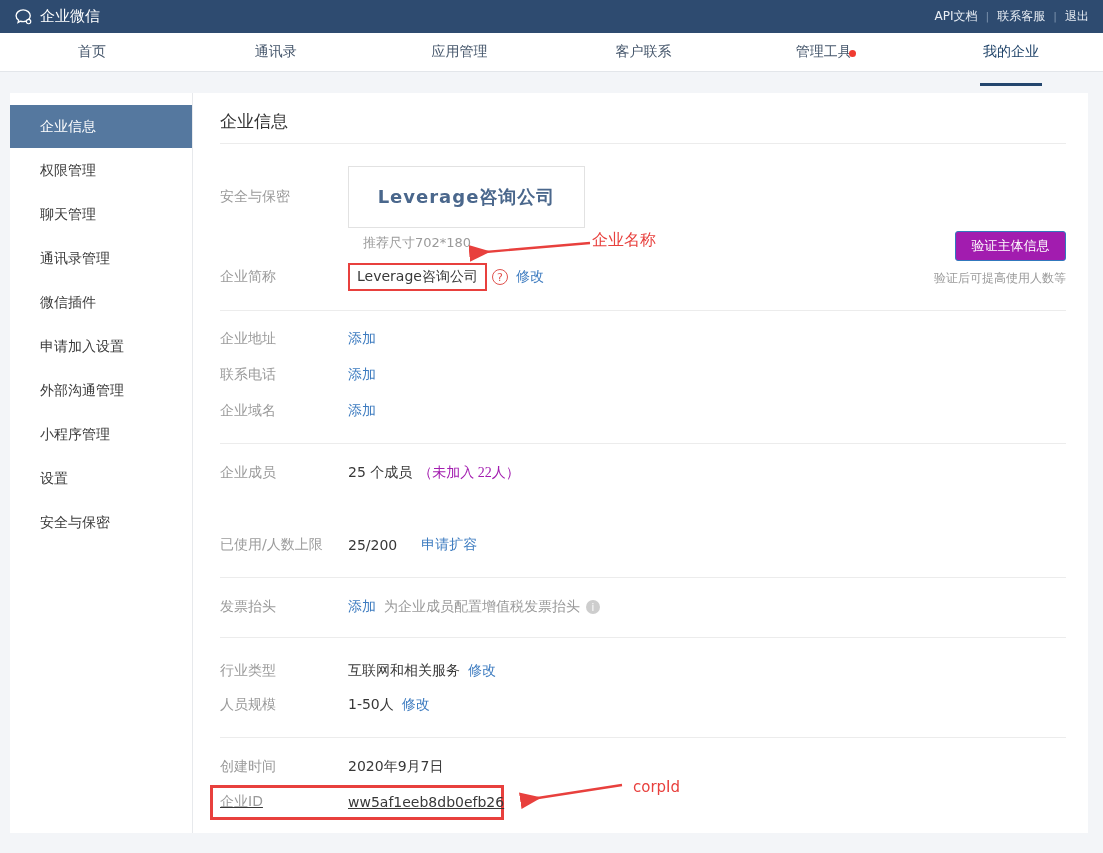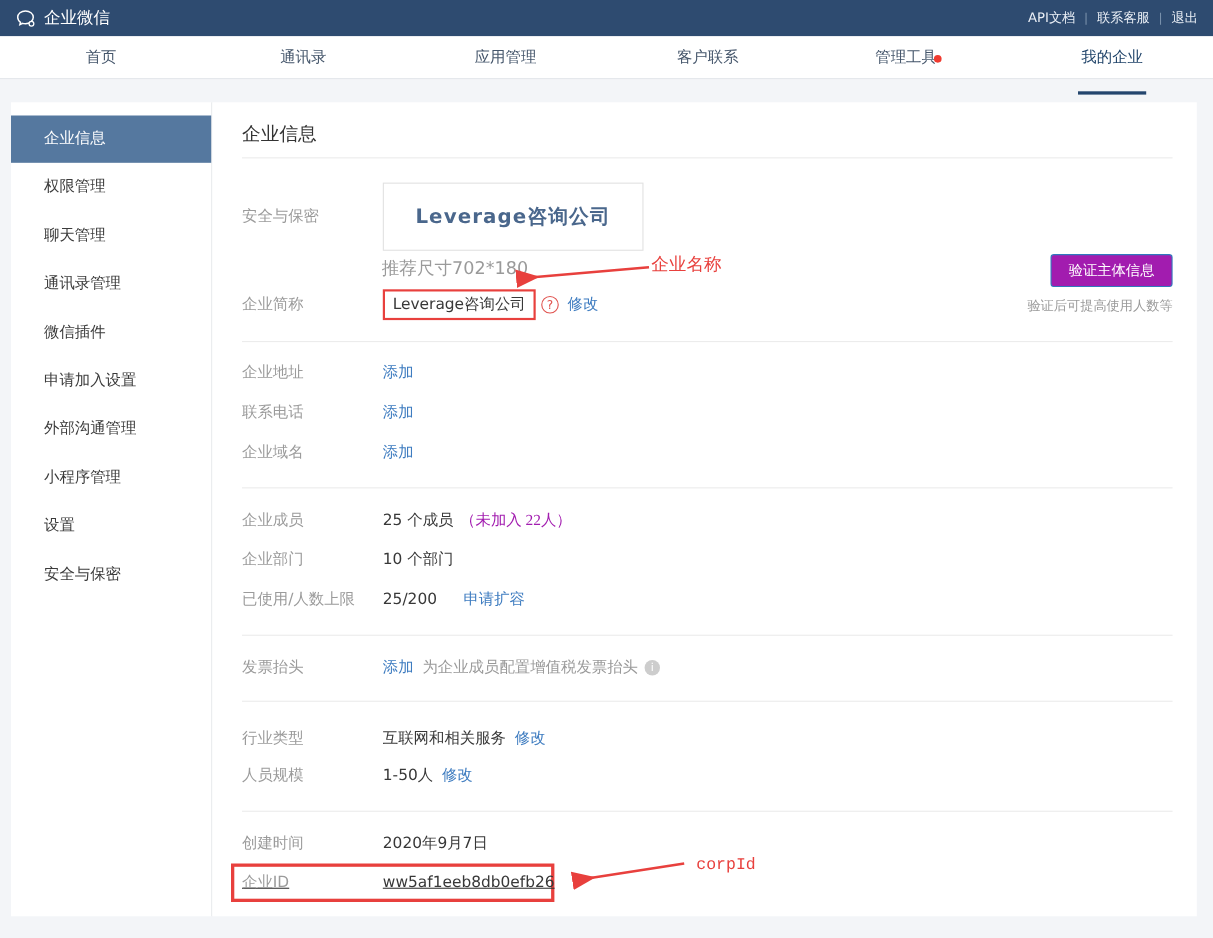--- a/index.html
+++ b/index.html
@@ -44,42 +44,42 @@
   .lbl { width:128px; flex-shrink:0; color:#9b9b9b; }
   .link { color:#3e7cc0; cursor:pointer; }
   .hint { color:#9a9a9a; }
   .warn { color:#a21caf; margin-left:6px;font-family:Liberation Serif, serif; }
 
   .logo-label { position:absolute; left:27px; top:95px; font-size:14px; color:#9b9b9b; }
   .logo-box { position:absolute; left:155px; top:73px; width:237px; height:62px;
               border:1px solid #e2e2e2; display:flex; align-items:center; justify-content:center;
               cursor:pointer; }
   .logo-text { font-size:18px; font-weight:bold; color:#4a678c; letter-spacing:1px; }
-  .logo-hint { position:absolute; left:154px; top:141px; font-size:16px; color:#9a9a9a; }
+  .logo-hint { position:absolute; left:170px; top:141px; font-size:13px; color:#9a9a9a; }
 
   .verify-btn { position:absolute; left:762px; top:138px; width:111px; height:30px;
                 background:#a21caf; border:1px solid #3178bd; border-radius:3px; color:#fff;
                 font-size:13px; display:flex; align-items:center; justify-content:center;
                 cursor:pointer; }
   .verify-hint { position:absolute; right:22px; top:177px; font-size:12px; color:#9a9a9a; }
 
   .shortname-row { position:absolute; left:27px; top:169px; height:30px; display:flex;
                    align-items:center; font-size:14px; color:#383838; }
   .redbox-inline { border:2px solid #e8403d; padding:3px 7px; }
   .help-icon { display:inline-flex; width:16px; height:16px; border:1px solid #e0524e;
                border-radius:50%; color:#e0524e; font-size:11px; align-items:center;
                justify-content:center; margin:0 8px 0 5px; cursor:pointer; }
   .info-icon { display:inline-flex; width:14px; height:14px; background:#cdcdcd; border-radius:50%;
                color:#fff; font-size:10px; align-items:center; justify-content:center;
                margin-left:6px; cursor:pointer; }
 
   .corpid-redbox { position:absolute; left:17px; top:692px; width:294px; height:35px;
                    border:3px solid #e8403d; }
 
-  .annot { position:absolute; color:#e8403d;font-family:Liberation Mono, monospace; }
+  .annot { position:absolute; color:#e8403d; }
   .annot-name { left:399px; top:137px; font-size:16px; }
   .annot-corpid { left:440px; top:685px; font-size:15px; }
 
   .arrow-overlay { position:absolute; left:0; top:0; width:1103px; height:853px;
                    pointer-events:none; z-index:50; } .gap8 { margin-left:8px; } .gap24 { margin-left:24px; }
 </style>
 </head>
 <body>
 
 <div id="page">
@@ -175,24 +175,20 @@
       <span class="link">添加</span>
     </div>
 
     <div class="divider" style="top:350px;"></div>
 
     <div class="row" style="top:370px;">
       <span class="lbl">企业成员</span>
       <span>25 个成员</span>
       <span class="warn">（未加入 22人）</span>
     </div>
-    <div class="row" style="top:406px;">
-      <span class="lbl">企业部门</span>
-      <span>10 个部门</span>
-    </div>
     <div class="row" style="top:442px;">
       <span class="lbl">已使用/人数上限</span>
       <span>25/200</span>
       <span class="link gap24">申请扩容</span>
     </div>
 
     <div class="divider" style="top:484px;"></div>
 
     <div class="row" style="top:504px;">
       <span class="lbl">发票抬头</span>

